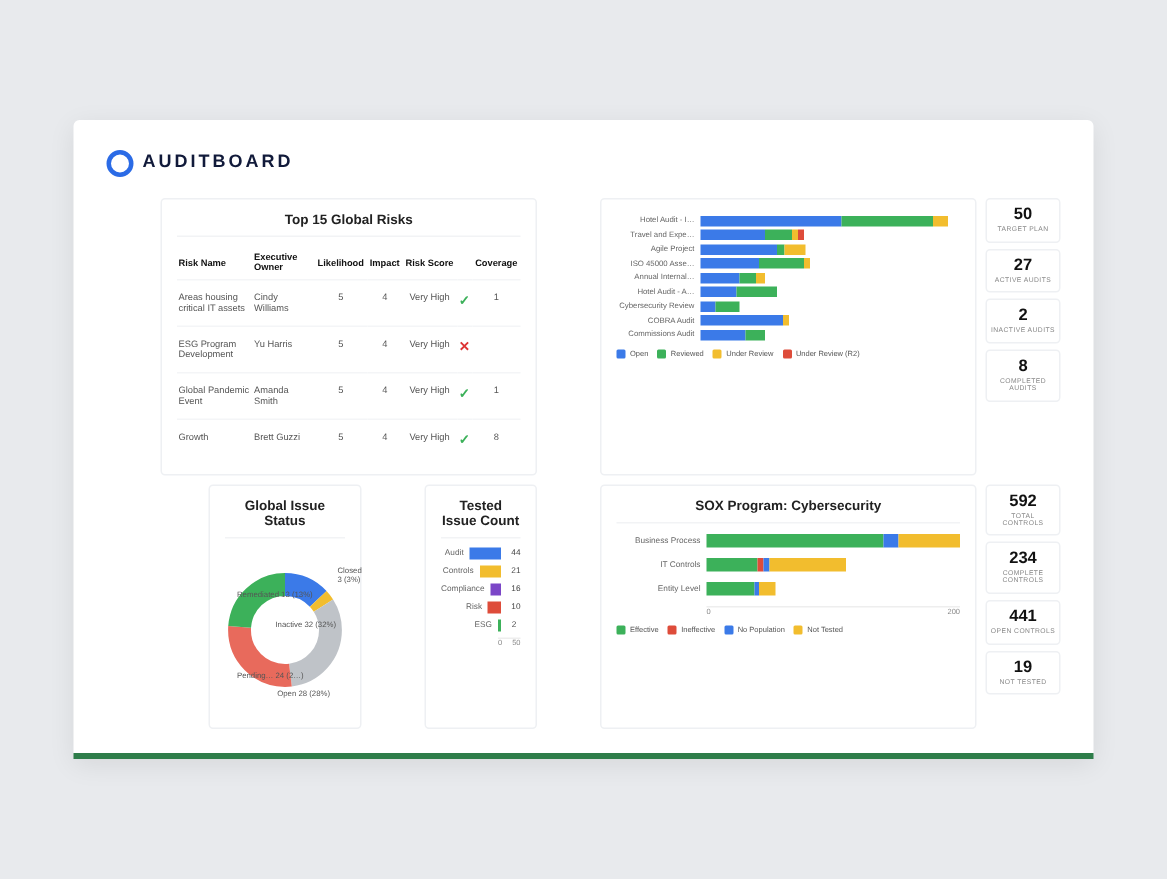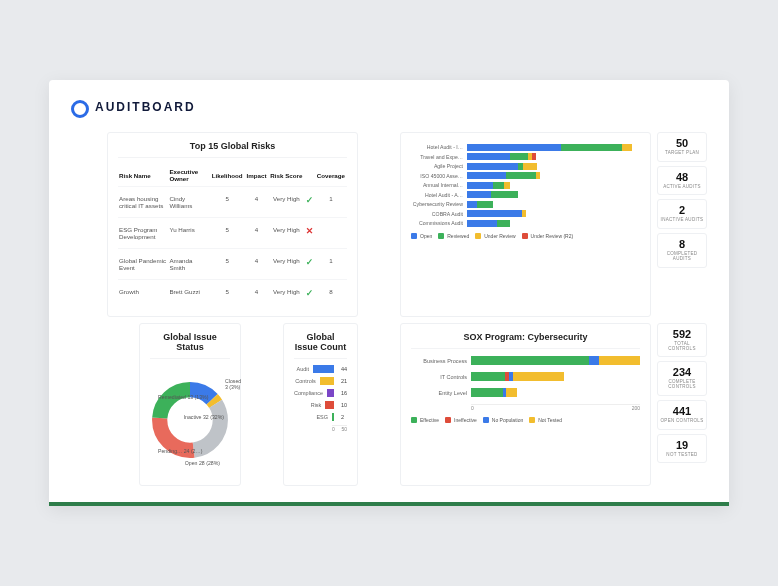--- a/index.html
+++ b/index.html
@@ -247,21 +247,21 @@
           </div>
         </div>
     </div>
 
     <div class="stats" id="stats-top">
         <div class="stat">
           <div class="num">50</div>
           <div class="lbl">TARGET PLAN</div>
         </div>
         <div class="stat">
-          <div class="num">48</div>
+          <div class="num">27</div>
           <div class="lbl">ACTIVE AUDITS</div>
         </div>
         <div class="stat">
           <div class="num">2</div>
           <div class="lbl">INACTIVE AUDITS</div>
         </div>
         <div class="stat">
           <div class="num">8</div>
           <div class="lbl">COMPLETED AUDITS</div>
         </div>
@@ -282,21 +282,21 @@
           </svg>
           <div class="donut-lbl dl-closed">Closed 3 (3%)</div>
           <div class="donut-lbl dl-inactive">Inactive 32 (32%)</div>
           <div class="donut-lbl dl-open">Open 28 (28%)</div>
           <div class="donut-lbl dl-pending">Pending… 24 (2…)</div>
           <div class="donut-lbl dl-remed">Remediated 13 (13%)</div>
         </div>
       </div>
 
       <div class="card">
-        <div class="card-title">Global Issue Count</div>
+        <div class="card-title">Tested Issue Count</div>
         <div id="icnt">
             <div class="icnt-row">
       <div class="icnt-lbl">Audit</div>
       <div class="icnt-bar" style="width:88.0%;background:#3b7ae8"></div>
       <div class="icnt-val">44</div>
     </div>
             <div class="icnt-row">
       <div class="icnt-lbl">Controls</div>
       <div class="icnt-bar" style="width:42.0%;background:#f2bd2e"></div>
       <div class="icnt-val">21</div>

